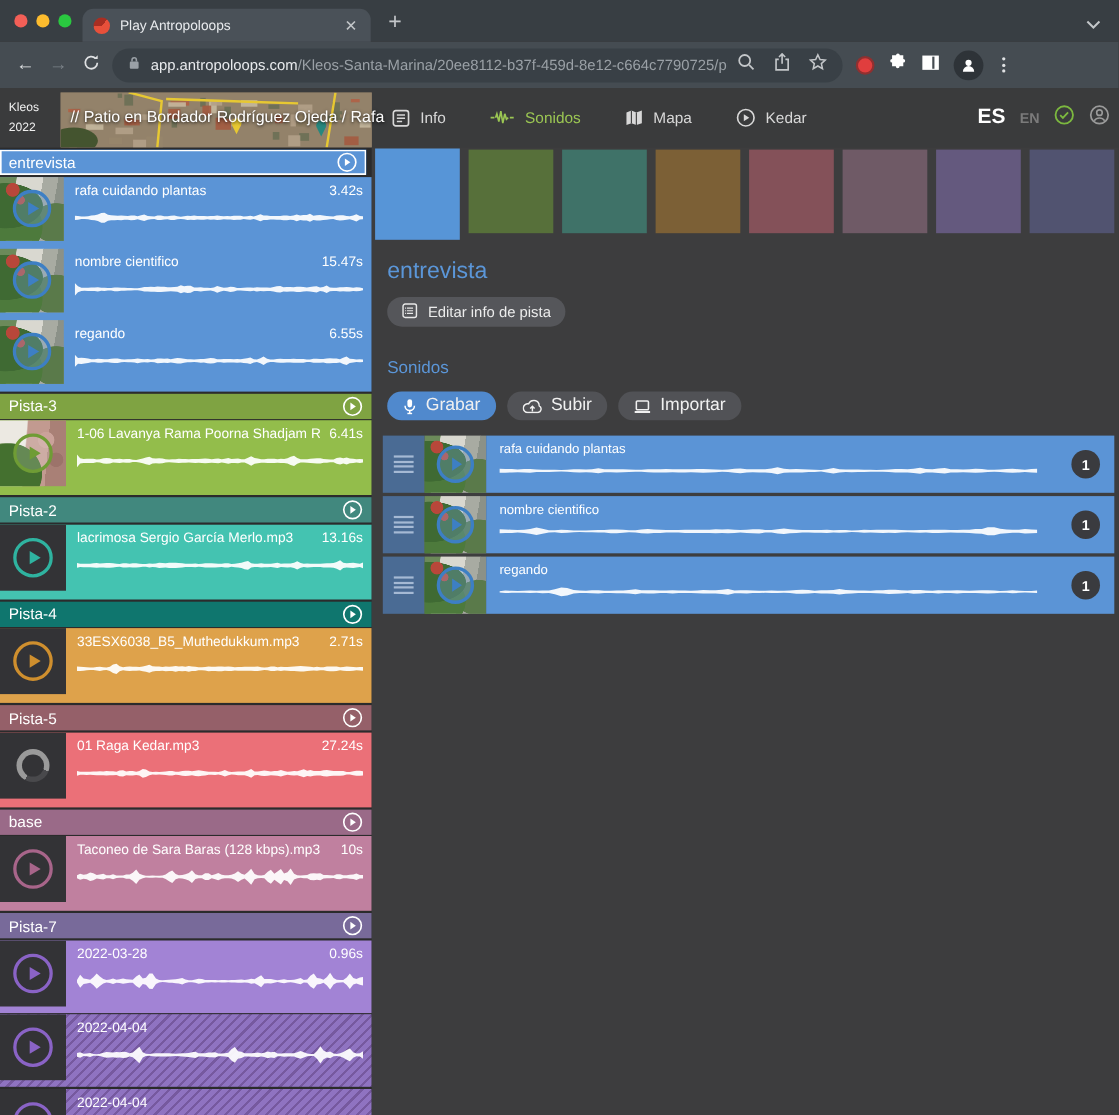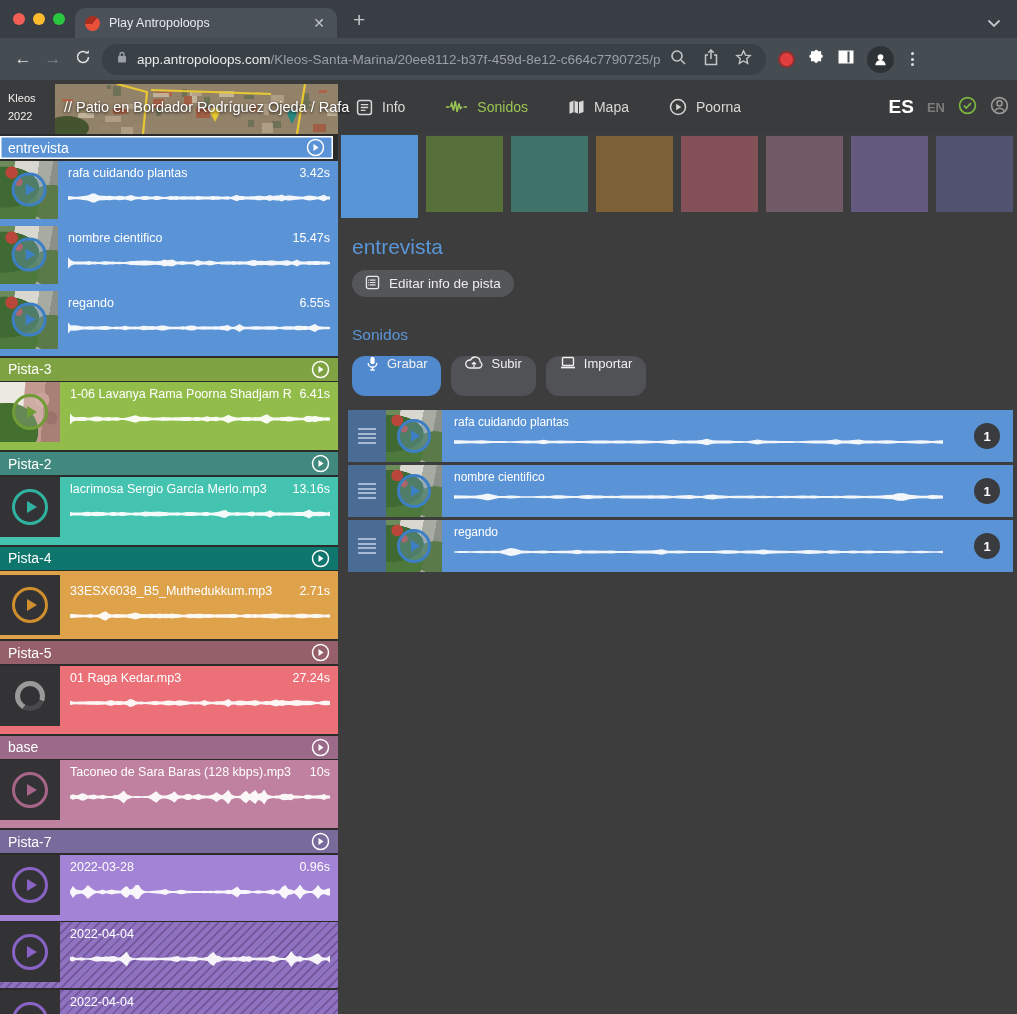--- a/index.html
+++ b/index.html
@@ -87,22 +87,22 @@
   .main{flex:1;min-width:0;background:#3d3d3e}
   .swatch-row{height:82px;display:flex;gap:8px;padding:2px 0 0 3px;align-items:flex-start}
   .swatch{width:77px;height:76px;flex:none}
   .swatch.selected{height:83px;margin-top:-1px}
   .panel{padding:0 4px 0 10px}
   .panel-title{margin:17px 0 0 4px;font-size:21px;font-weight:500;color:#5b96d8}
   .edit-btn{margin:11px 0 0 4px;height:27px;display:inline-flex;align-items:center;gap:9px;
       padding:0 13px;border-radius:14px;background:#55565a;color:#ececec;font-size:13.5px}
   .section-label{margin:29px 0 0 4px;font-size:15.5px;font-weight:500;color:#5b96d8}
   .actions{display:flex;gap:10px;margin:12px 0 0 4px}
-  .pill{height:40px;display:inline-flex;align-items:flex-start;gap:8px;padding:0 14px;
-      border-radius:13px;background:#515256;color:#f0f0f0;font-size:13px}
+  .pill{height:26px;display:inline-flex;align-items:center;gap:8px;padding:0 14px;
+      border-radius:13px;background:#515256;color:#f0f0f0;font-size:16px}
   .pill.primary{background:#5089cd}
   .rows{margin-top:14px}
   .row{height:52px;display:flex;margin-bottom:3px;position:relative}
   .row-handle{width:38px;flex:none;background:#4a6b94;display:flex;flex-direction:column;
       align-items:center;justify-content:center;gap:2.5px}
   .row-handle i{width:18px;height:2px;background:#a5b9d4}
   .row-thumb{width:56px;height:52px;flex:none;position:relative}
   .row-main{flex:1;min-width:0;background:#5b94d6;padding:5px 70px 0 12px;position:relative}
   .row-title{color:#fff;font-size:12px;white-space:nowrap;overflow:hidden}
   .row-wave{height:24px;margin-top:1px}
@@ -283,21 +283,21 @@
           </span>
           <span>Mapa</span>
         </div>
         <div class="nav-item">
           <span style="display:flex">
             <svg width="18" height="18" viewBox="0 0 18 18">
               <circle cx="9" cy="9" r="7.5" stroke="#d8d8d8" stroke-width="1.5" fill="none"></circle>
               <path d="M7.2 5.8l5 3.2-5 3.2z" fill="#d8d8d8"></path>
             </svg>
           </span>
-          <span>Poorna</span>
+          <span>Kedar</span>
         </div>
       </div>
     <div class="header-right">
       <span class="lang-on">ES</span>
       <span class="lang-off">EN</span>
       <span>
         <svg width="19" height="19" viewBox="0 0 18 18">
             <circle cx="9" cy="9" r="7.5" stroke="#7cb83f" stroke-width="1.6" fill="none"></circle>
             <path d="M5.5 9.2l2.3 2.3 4.5-4.7" stroke="#7cb83f" stroke-width="1.6" fill="none"></path>
           </svg>
@@ -447,21 +447,21 @@
           <div class="track-header" style="background:#0f766e">
        <span>Pista-4</span>
             <span style="display:flex">
    <svg width="19" height="19" viewBox="0 0 19 19">
                 <circle cx="9.5" cy="9.5" r="8" stroke="#fff" stroke-width="1.5" fill="none"></circle>
                 <path d="M7.5 6l5 3.5-5 3.5z" fill="#fff"></path>
               </svg>
             </span>
      </div>
      <div class="track-body" style="">
-            <div class="s-item" style="height:68px;background:#dea24b;align-items:center;">
+            <div class="s-item" style="height:68px;background:#dea24b;">
       <div class="s-thumb thumb-dark " style="width:60px;height:60px">
                 <span class="play-ring" style="width:36px;height:36px;border:3.5px solid #cf8f2e;background:transparent">
     <i style="border-width:6.800000000000001px 0 6.800000000000001px 10px;border-left-color:#cf8f2e"></i>
                 </span>
               </div>
       <div class="s-main">
         <div class="s-titlerow">
           <span class="s-title">33ESX6038_B5_Muthedukkum.mp3</span>
           <span class="s-dur">2.71s</span>
         </div>

